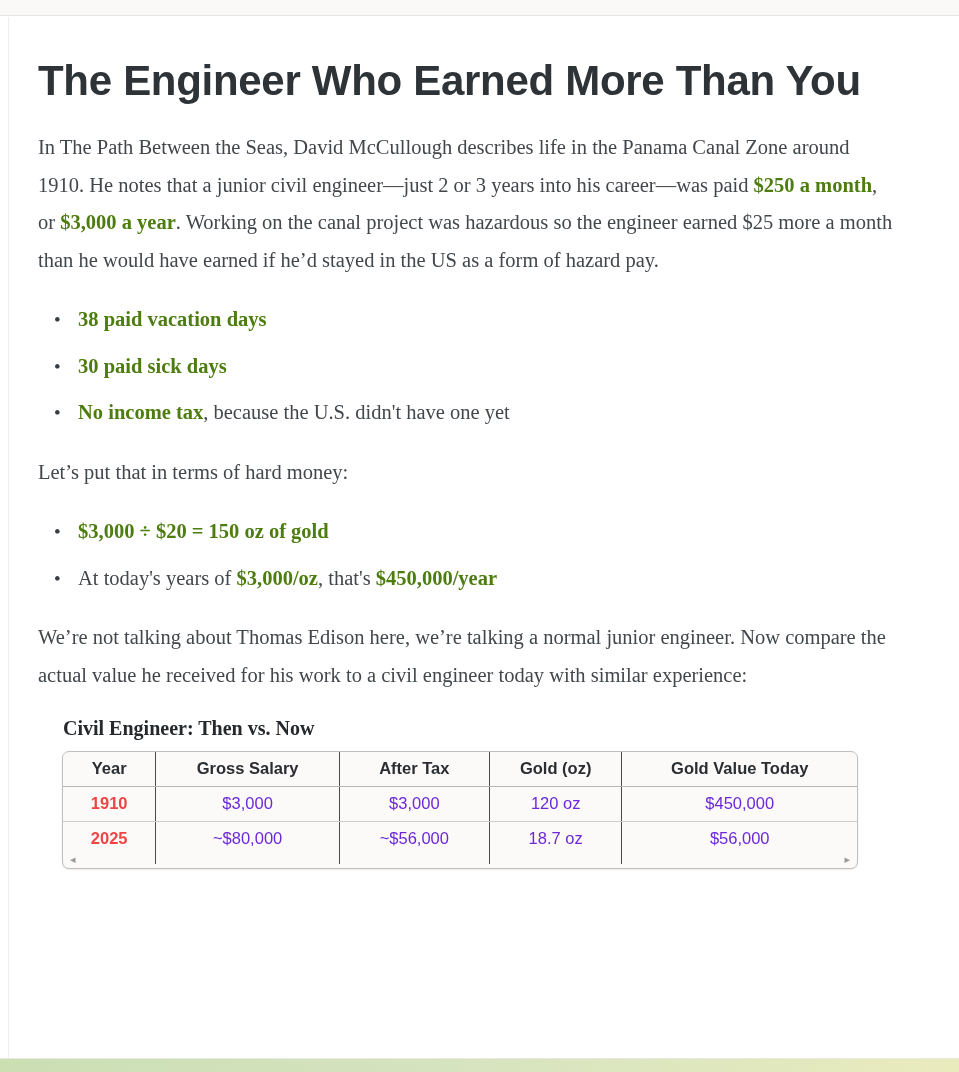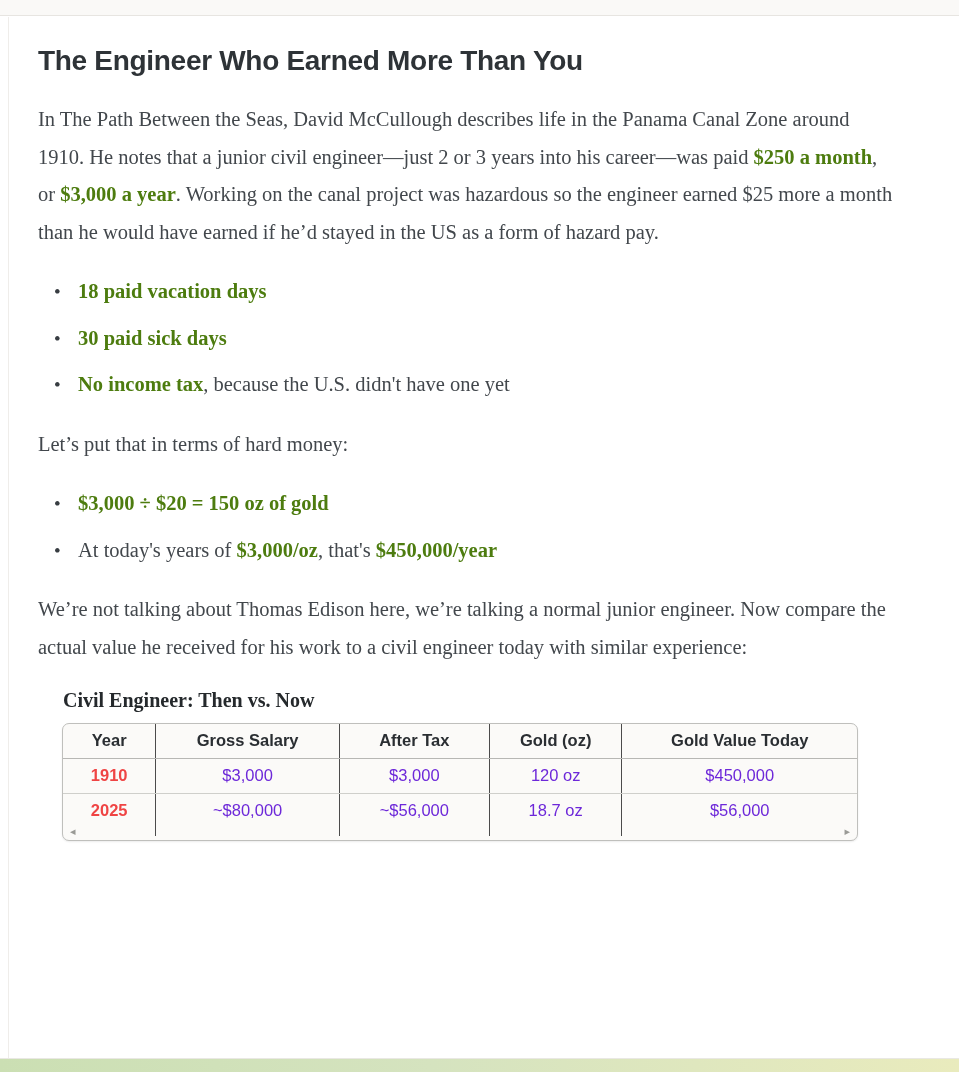--- a/index.html
+++ b/index.html
@@ -25,25 +25,25 @@
     width: 1px; background: #efedea;
   }
 
   .article {
     position: absolute; top: 17px; left: 9px; right: 0;
     padding: 28px 62px 0 29px;
   }
 
   h1.page-title {
     font-family: "Liberation Sans", "DejaVu Sans", sans-serif;
-    font-size: 28px; line-height: 1.15;
+    font-size: 42px; line-height: 1.15;
     font-weight: 700;
     letter-spacing: -0.3px;
     color: #2e3337;
-    margin: 0 0 24px 0;
+    margin: 12px 0 24px 0;
   }
 
   p.body-para {
     font-size: 20.5px;
     line-height: 37.5px;
     margin: 0 0 22px 0;
     color: #42474c;
   }
 
   .run-b { font-weight: 700; color: #4d7c0f; }
@@ -149,21 +149,21 @@
 <div class="article">
 
   <h1 class="page-title">The Engineer Who Earned More Than You</h1>
 
   <p class="body-para"><span>In </span><span class="run-i">The Path Between the Seas</span><span>, David McCullough describes life in the Panama Canal Zone around 1910. He notes that a junior civil engineer—just 2 or 3 years into his career—was paid </span><span class="run-b">$250 a month</span><span>, or </span><span class="run-b">$3,000 a year</span><span>. Working on the canal project was hazardous so the engineer earned $25 more a month than he would have earned if he’d stayed in the US as a form of hazard pay.</span></p>
 
 
   <ul class="body-list">
     <li>
       <span class="dot">•</span>
-      <span><span class="run-b">18 paid vacation days</span></span>
+      <span><span class="run-b">38 paid vacation days</span></span>
     </li>
     <li>
       <span class="dot">•</span>
       <span><span class="run-b">30 paid sick days</span></span>
     </li>
     <li>
       <span class="dot">•</span>
       <span><span class="run-b">No income tax</span><span>, because the U.S. didn't have one yet</span></span>
     </li>
   </ul>

